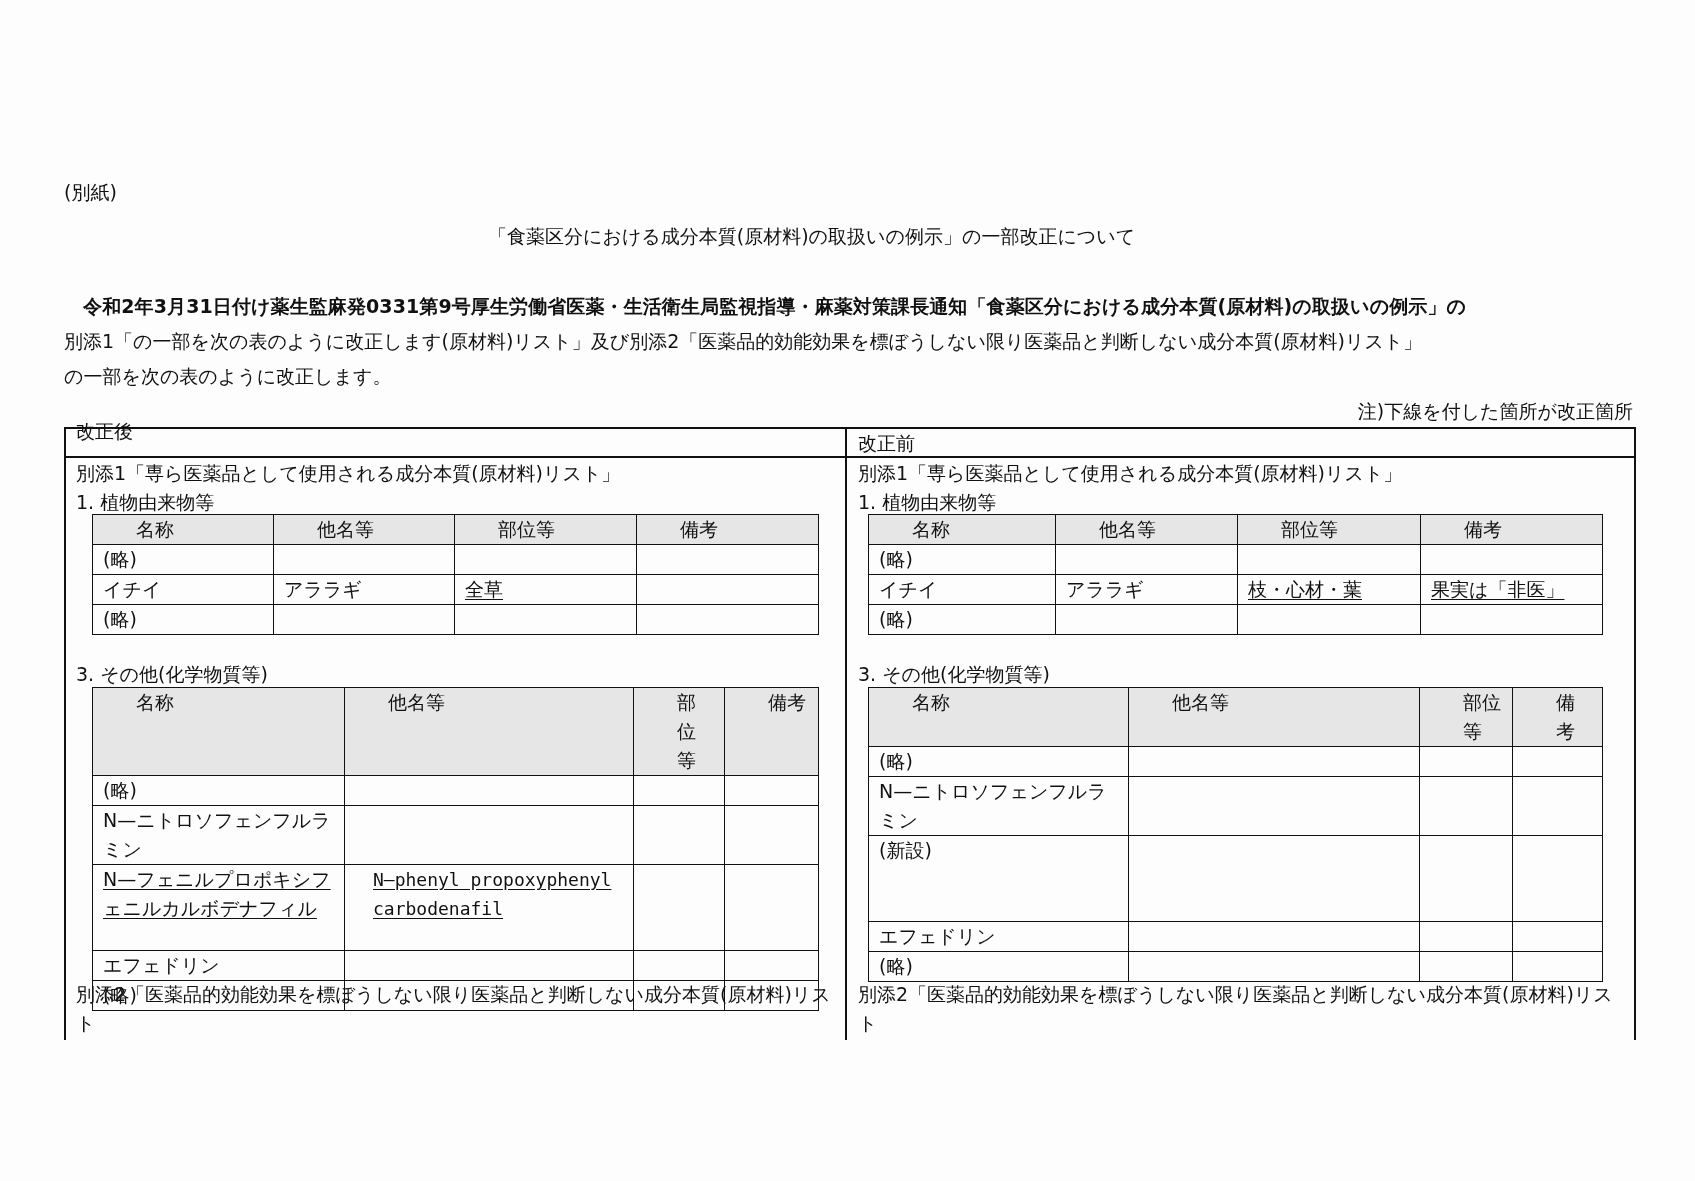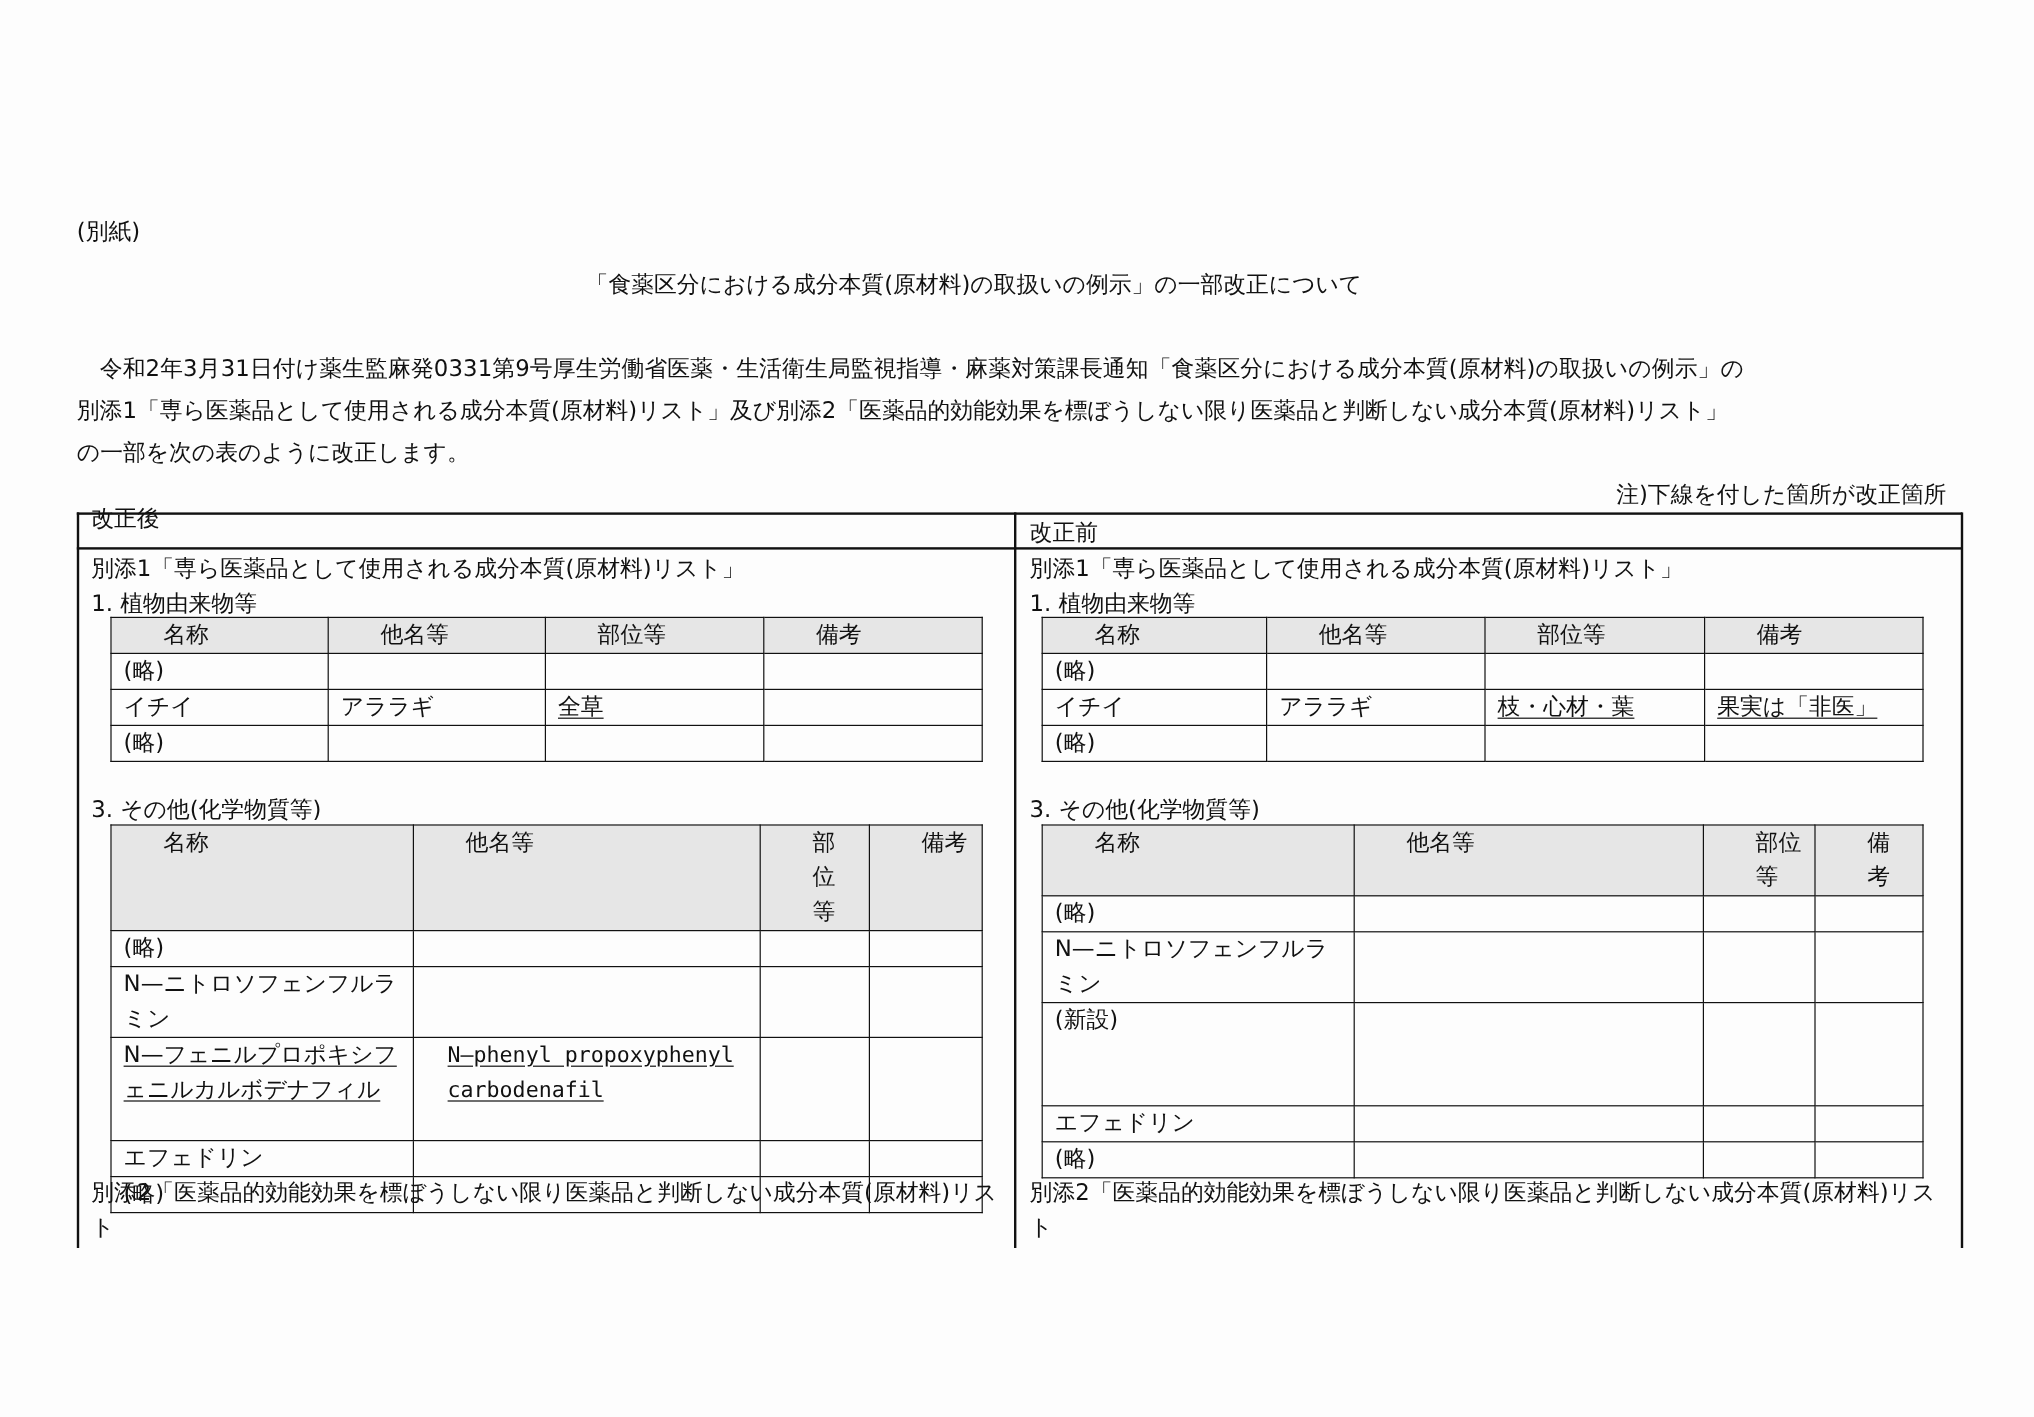--- a/index.html
+++ b/index.html
@@ -12,24 +12,24 @@
   table.grid td{border:1.5px solid #111;padding:0 10px;vertical-align:top;line-height:29px;}
   table.grid tr.head td{background:#e6e6e6;padding-left:43px;}
   .cellwrap{white-space:normal;word-break:break-all;margin-top:12px;}
 </style>
 </head>
 <body>
 
 <div class="abs" style="left:64px;top:152px;margin-top:28px;">(別紙)</div>
 <div class="abs" style="left:488px;top:224px;">「食薬区分における成分本質(原材料)の取扱いの例示」の一部改正について</div>
 
-<div class="abs" style="left:64px;top:294px;letter-spacing:0.1px;">　令和2年3月31日付け薬生監麻発0331第9号厚生労働省医薬・生活衛生局監視指導・麻薬対策課長通知「食薬区分における成分本質(原材料)の取扱いの例示」の</div>
-<div class="abs" style="left:64px;top:329px;">別添1「専ら医薬品として使用される成分本質(原材料)リスト」及び別添2「医薬品的効能効果を標ぼうしない限り医薬品と判断しない成分本質(原材料)リスト」</div>
+<div class="abs" style="left:64px;top:294px;letter-spacing:0.1px;font-weight:bold;">　令和2年3月31日付け薬生監麻発0331第9号厚生労働省医薬・生活衛生局監視指導・麻薬対策課長通知「食薬区分における成分本質(原材料)の取扱いの例示」の</div>
+<div class="abs" style="left:64px;top:329px;">別添1「の一部を次の表のように改正します(原材料)リスト」及び別添2「医薬品的効能効果を標ぼうしない限り医薬品と判断しない成分本質(原材料)リスト」</div>
 <div class="abs" style="left:64px;top:364px;">の一部を次の表のように改正します。</div>
-<div class="abs" style="right:73px;top:399px;">注)下線を付した箇所が改正箇所</div>
+<div class="abs" style="right:62px;top:399px;">注)下線を付した箇所が改正箇所</div>
 
 <div>
   <div class="line" style="left:64px;top:427px;width:1571px;height:1.5px;"></div>
   <div class="line" style="left:64px;top:456px;width:1571px;height:1.5px;"></div>
   <div class="line" style="left:64px;top:427px;width:1.5px;height:613px;"></div>
   <div class="line" style="left:845px;top:427px;width:1.5px;height:613px;"></div>
   <div class="line" style="left:1634px;top:427px;width:1.5px;height:613px;"></div>
 </div>
 
 <div>

